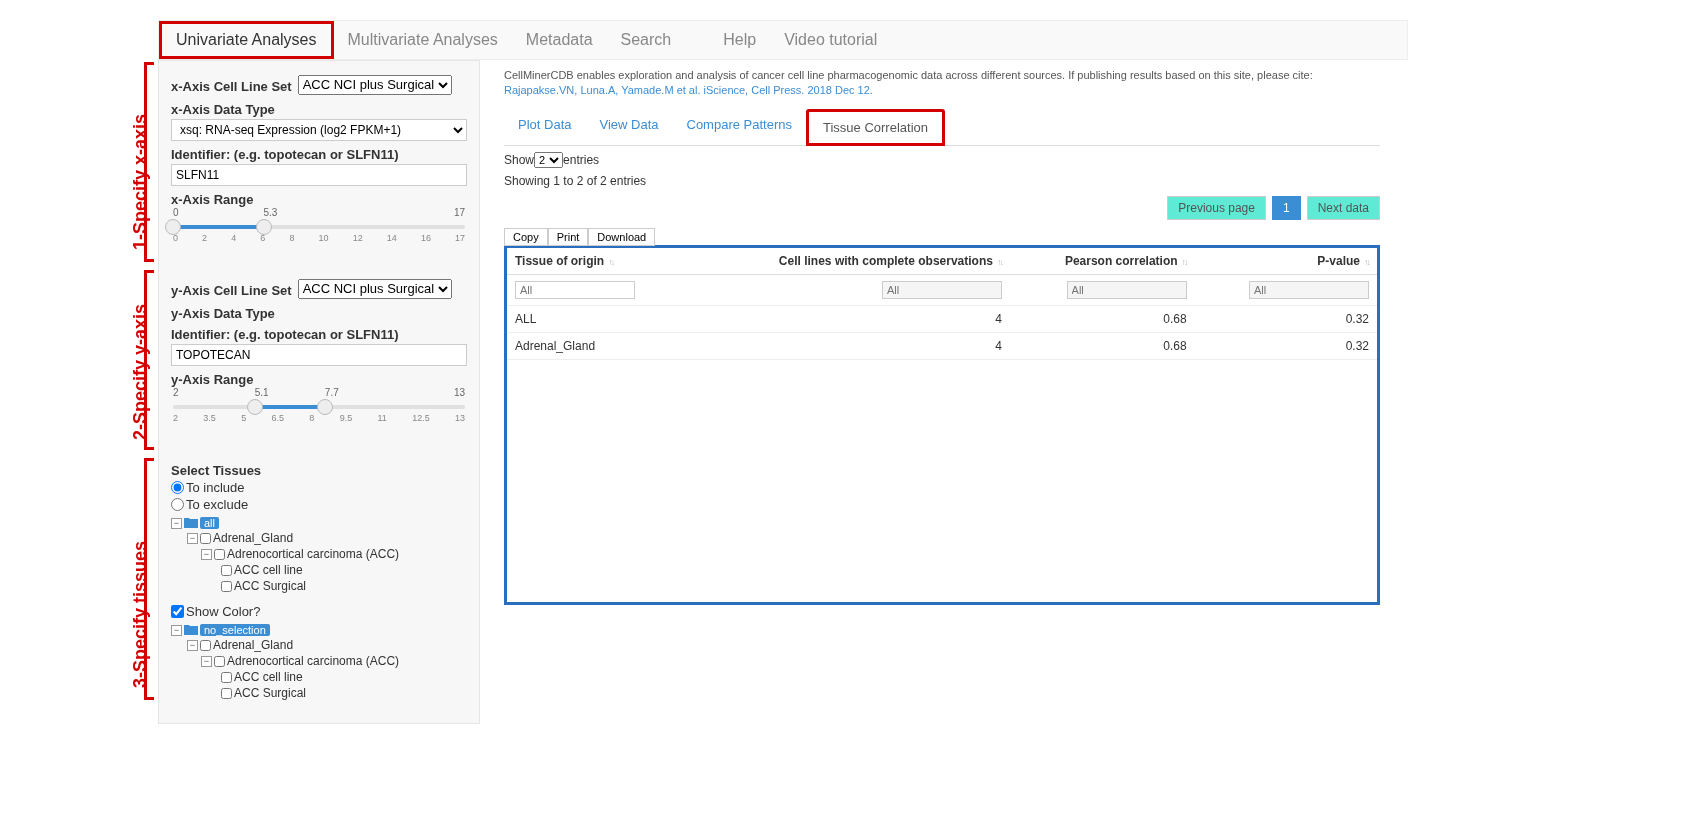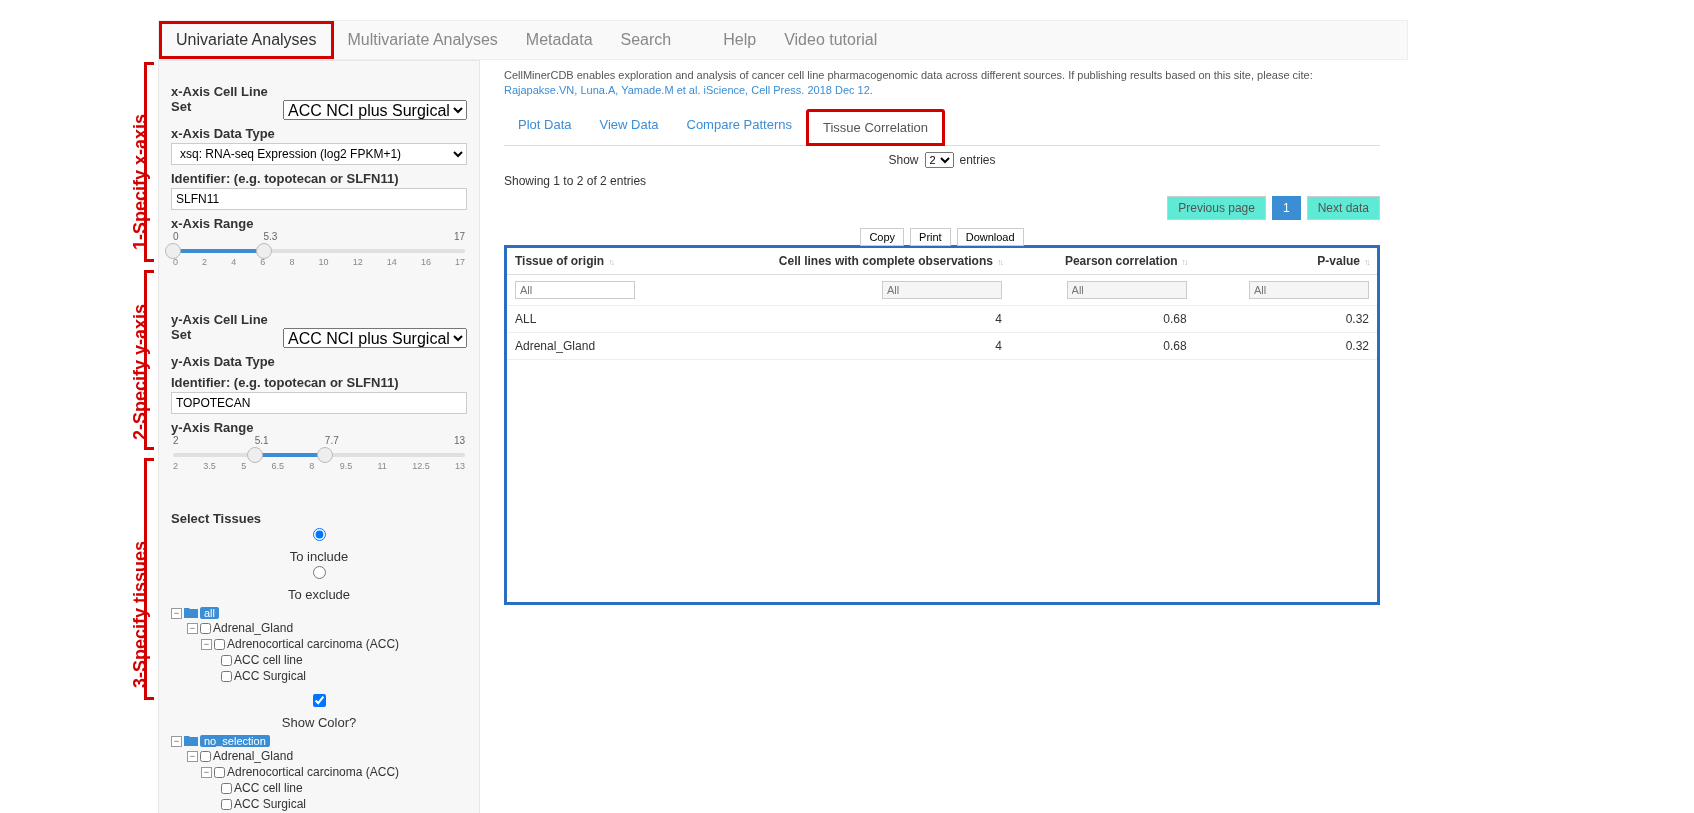--- a/index.html
+++ b/index.html
@@ -8,45 +8,45 @@
   .nav-tab { padding: 0 14px; height: 100%; display: flex; align-items: center; color: #888; font-size: 16px; cursor: pointer; }
   .nav-tab.active { color: #333; }
   .nav-tab.redbox { border: 3px solid #d40000; }
   .layout { display: flex; margin-left: 100px; }
   .vsidebar { width: 58px; position: relative; }
   .vlabel { position: absolute; transform: rotate(-90deg); transform-origin: left top; color: #d40000; font-weight: bold; font-size: 18px; white-space: nowrap; }
   .bracket { position: absolute; left: 44px; width: 10px; border-left: 3px solid #d40000; border-top: 3px solid #d40000; border-bottom: 3px solid #d40000; }
   .controls { width: 322px; background: #f7f7f7; border: 1px solid #e6e6e6; padding: 12px; }
   .ctrl-label { font-weight: bold; font-size: 13px; margin: 6px 0 2px; }
   select.wide, input.wide { width: 100%; font-size: 12px; border: 1px solid #ccc; background: #fff; padding: 2px 4px; height: 22px; }
-  select.inline { font-size: 16px; height: 20px; margin-top: 27px; }
+  select.inline { font-size: 13px; height: 20px; }
   .inline-row { display: flex; align-items: center; gap: 6px; }
   .slider { position: relative; height: 40px; margin: 4px 2px 14px; }
   .slider .track { position: absolute; top: 14px; left: 0; right: 0; height: 4px; background: #e0e0e0; border-radius: 2px; }
   .slider .fill { position: absolute; top: 14px; height: 4px; background: #3b8dd4; border-radius: 2px; }
   .slider .thumb { position: absolute; top: 8px; width: 16px; height: 16px; background: #eee; border: 1px solid #bbb; border-radius: 50%; margin-left: -8px; }
   .slider .minilabel { position: absolute; top: -4px; font-size: 10px; color: #666; }
   .slider .ticks { position: absolute; top: 22px; left: 0; right: 0; display: flex; justify-content: space-between; font-size: 9px; color: #888; }
-  .radio-row { display: flex; align-items: center; gap: 8px; font-size: 13px; margin: 2px 0; flex-direction: column; }
+  .radio-row { display: flex; align-items: center; gap: 2px; font-size: 13px; margin: 2px 0; }
   .tree { font-size: 12px; margin: 4px 0 10px; }
   .tree .node { display: flex; align-items: center; gap: 2px; padding: 1px 0; }
   .tree .toggle { width: 11px; height: 11px; border: 1px solid #999; display: inline-flex; align-items: center; justify-content: center; font-size: 9px; line-height: 1; cursor: pointer; color: #555; background: #fff; }
   .tree .spacer { display: inline-block; }
   .tree .folder { width: 14px; height: 12px; display: inline-block; color: #3b8dd4; }
   .tree .folder svg { width: 14px; height: 12px; display: block; }
   .tree .cb { width: 11px; height: 11px; }
   .tree .badge { background: #3b8dd4; color: #fff; padding: 0 4px; border-radius: 2px; font-size: 11px; }
   .main { flex: 1; padding: 8px 20px 0 24px; max-width: 920px; }
   .intro { font-size: 11px; color: #555; line-height: 1.4; }
   .intro a { color: #3b8dd4; text-decoration: none; }
   .subtabs { display: flex; border-bottom: 1px solid #ddd; margin: 10px 0 6px; }
   .subtab { padding: 8px 14px; color: #3b8dd4; cursor: pointer; font-size: 13px; }
   .subtab.active { color: #555; border: 1px solid #ddd; border-bottom: 1px solid #fff; margin-bottom: -1px; border-radius: 3px 3px 0 0; }
   .subtab.redbox { border: 3px solid #d40000 !important; }
-  .toolbar-row { display: flex; align-items: center; gap: 6px; font-size: 12px; justify-content: center; }
+  .toolbar-row { display: flex; align-items: center; font-size: 12px; }
   .btn-mini { font-size: 11px; border: 1px solid #ccc; background: #fff; padding: 2px 8px; cursor: pointer; }
   .pager { display: flex; gap: 6px; justify-content: flex-end; margin: 8px 0; }
   .pg-btn { border: 1px solid #ccc; background: #5eead4; padding: 4px 10px; font-size: 12px; color: #555; cursor: pointer; }
   .pg-btn.active { background: #3b8dd4; color: #fff; border-color: #3b8dd4; }
   .tablebox { border: 3px solid #2a6fbf; padding: 0; min-height: 360px; }
   table.data { width: 100%; border-collapse: collapse; font-size: 12px; padding-left: 33px; }
   table.data th { text-align: left; padding: 6px 8px; border-bottom: 1px solid #ddd; font-weight: bold; position: relative; }
   table.data th.r, table.data td.r { text-align: right; }
   table.data td { padding: 6px 8px; border-bottom: 1px solid #eee; }
   .sort-icon { font-size: 9px; color: #bbb; margin-left: 4px; letter-spacing: -2px; }

